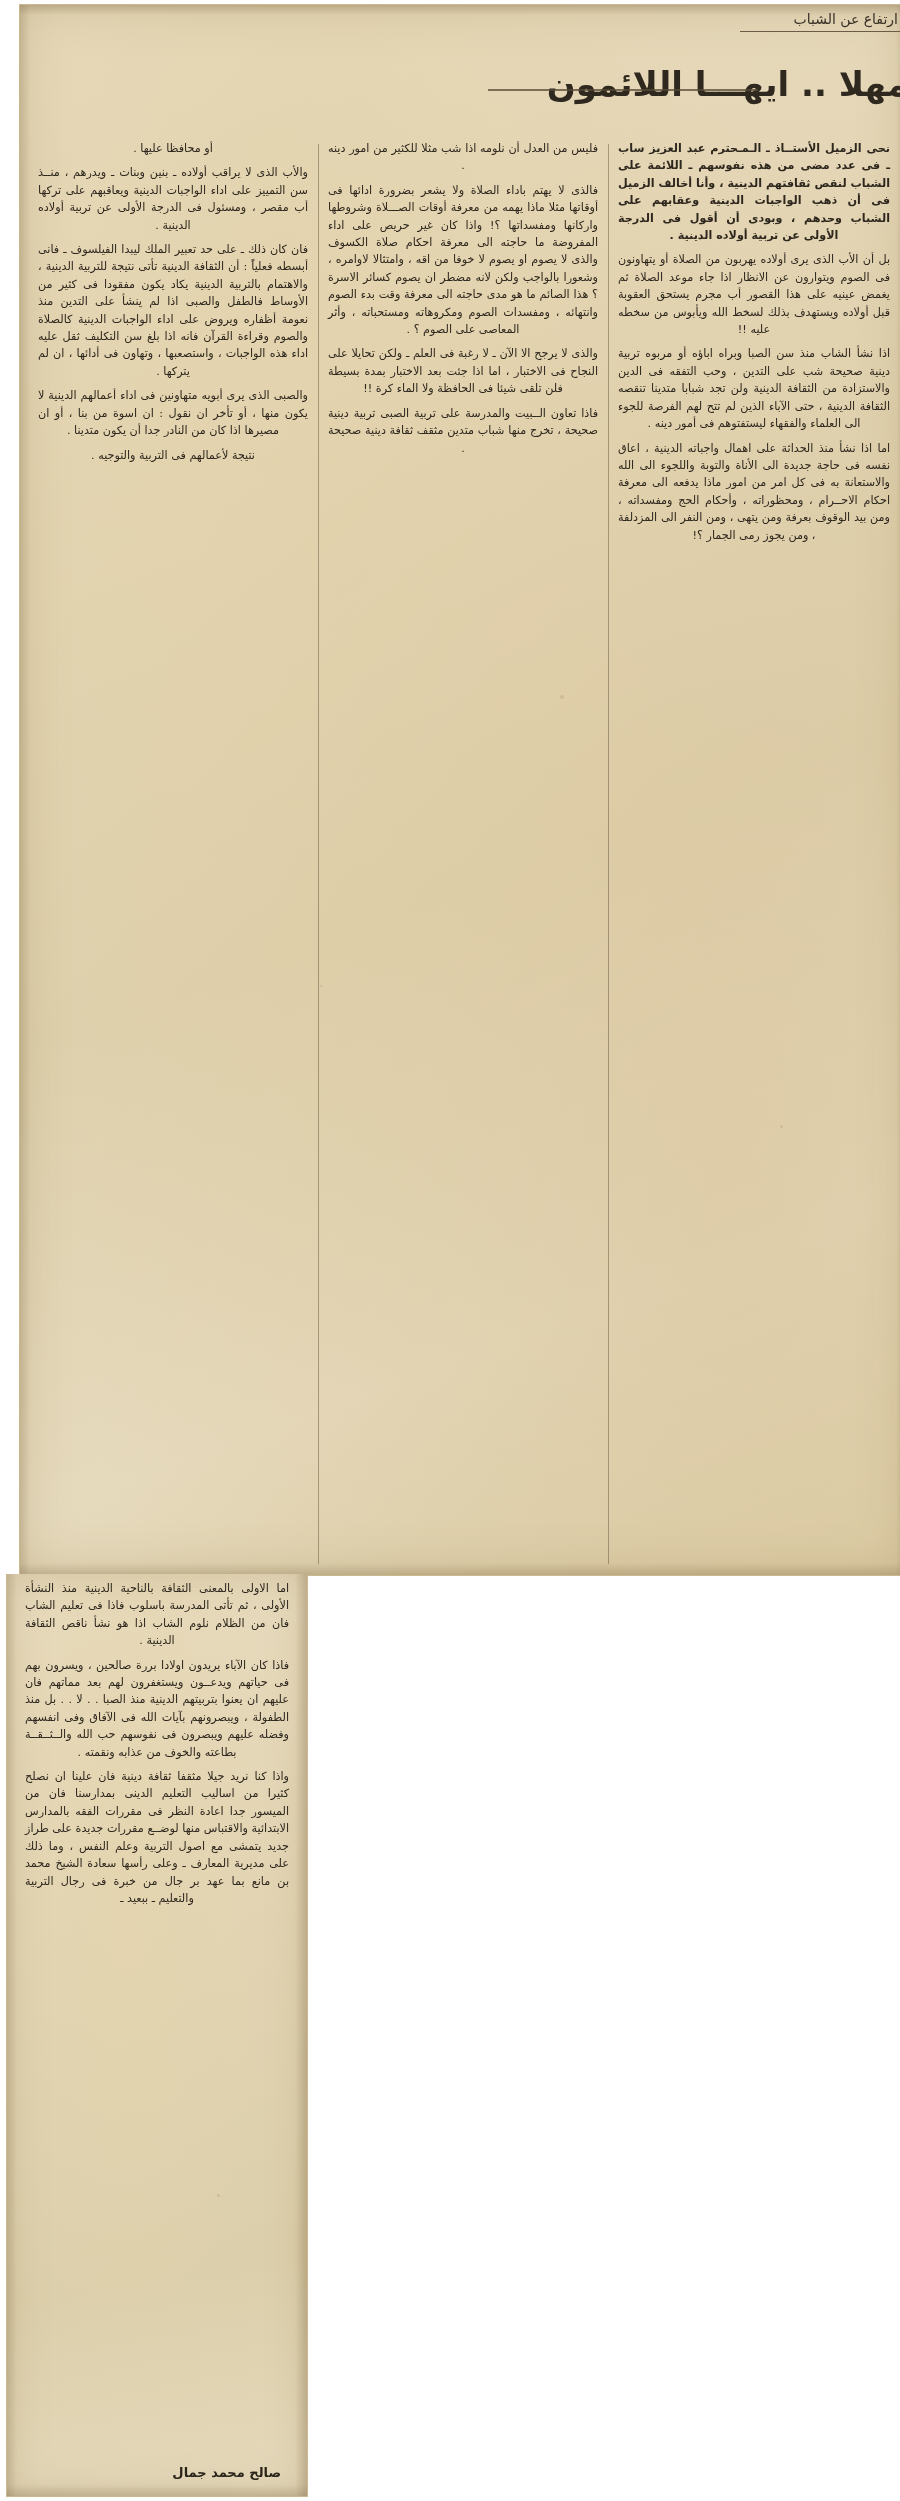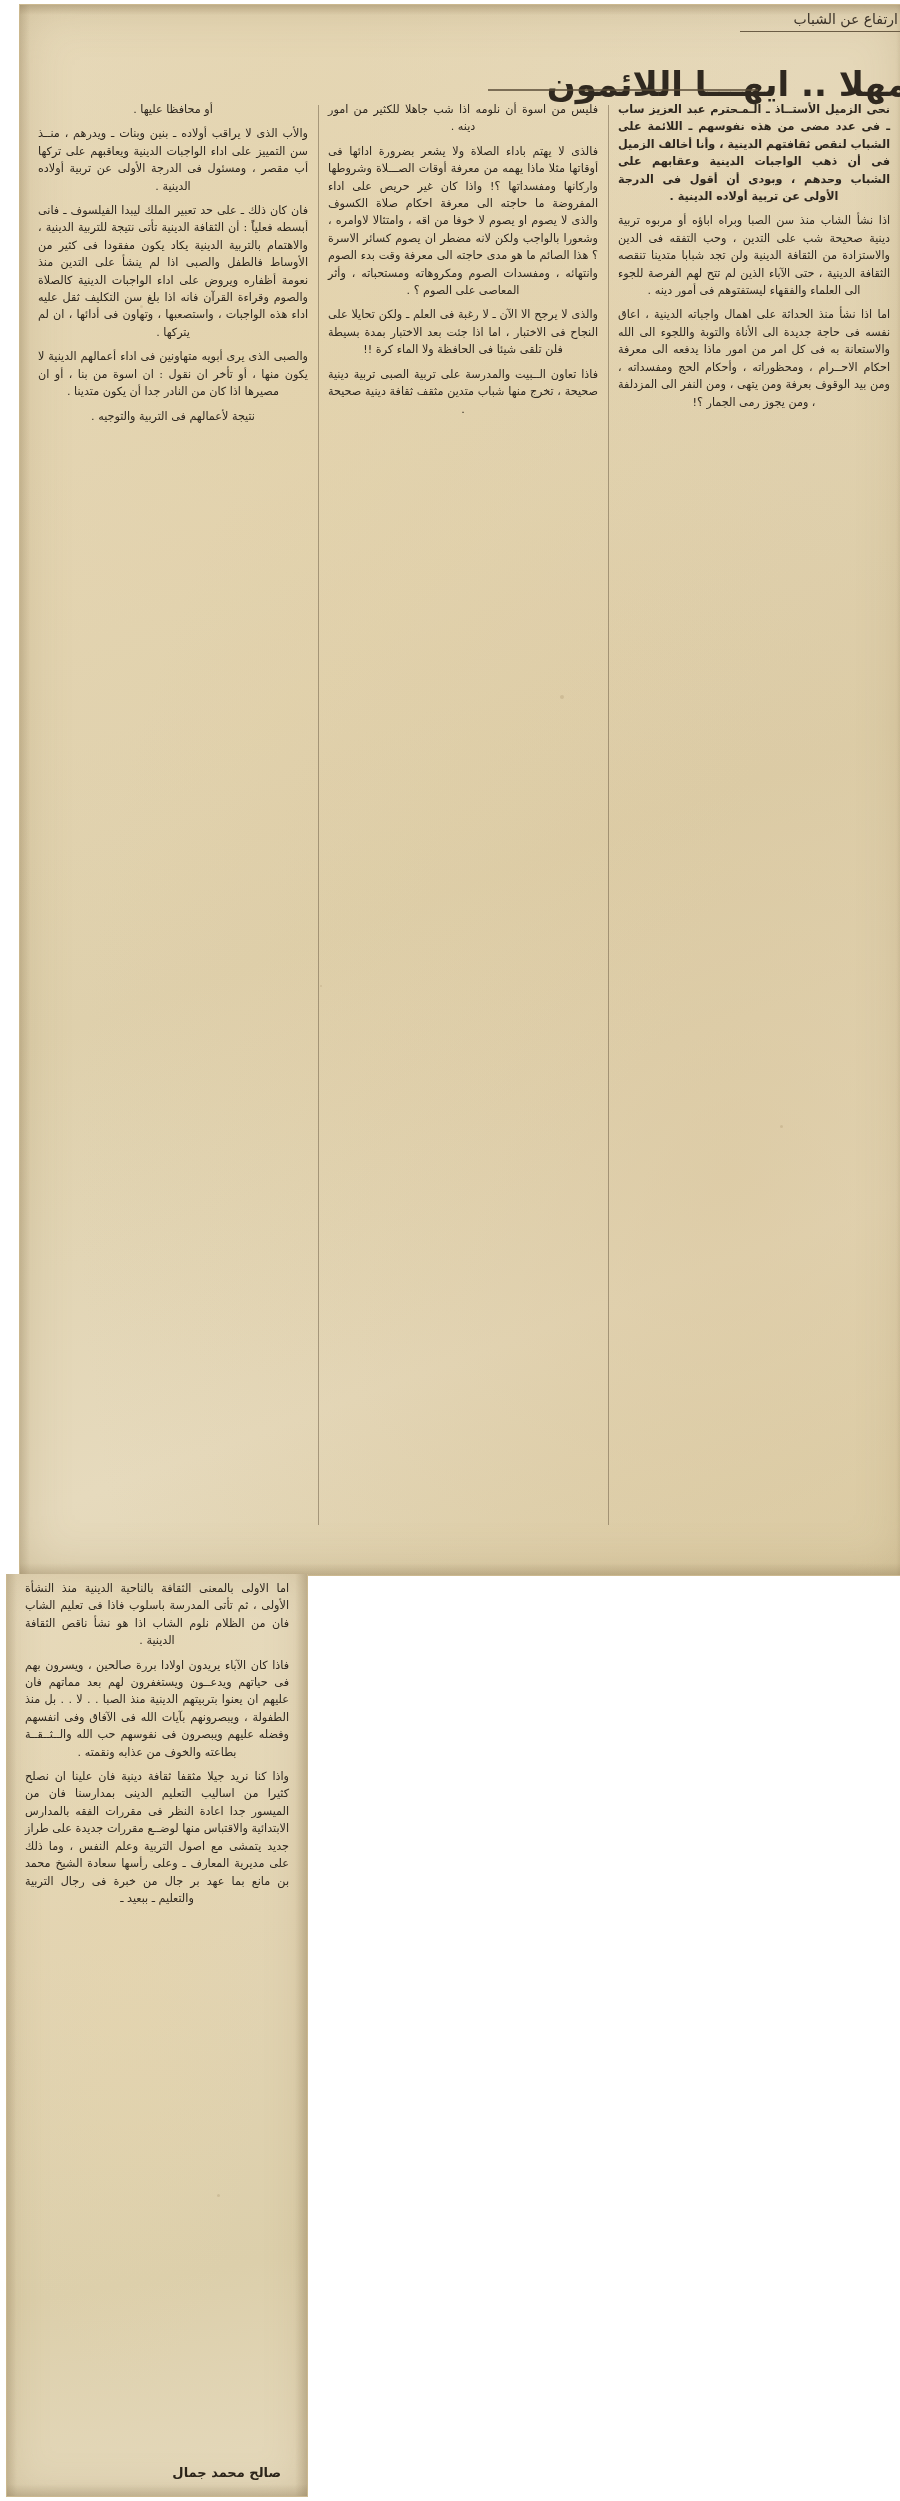--- a/index.html
+++ b/index.html
@@ -120,20 +120,21 @@
     position: relative;
     height: 100%;
     padding: 0 10px;
     box-sizing: border-box;
     font-size: 11.2px;
     line-height: 17.4px;
     color: #2e271e;
     text-align: justify;
     text-align-last: center;
     font-family: "DejaVu Sans", sans-serif;
+    margin-top: 39px;
   }
   .col.w1 { width: 292px; }
   .col.w2 { width: 290px; }
   .col.w3 { width: 290px; }
 
   .col::before {
     content: "";
     position: absolute;
     top: 4px;
     left: 0;
@@ -223,26 +224,27 @@
     <div id="kicker">ارتفاع عن الشباب</div>
     <div id="kicker-rule"></div>
 
     <h1 id="headline">مهلا .. ايهـــا اللائمون</h1>
     <div id="headline-underline"></div>
 
     <div id="columns">
 
       <div class="col w1">
         <p class="para lead">نحى الزميل الأستــاذ ـ الـمـحترم عبد العزيز ساب ـ فى عدد مضى من هذه نفوسهم ـ اللائمة على الشباب لنقص ثقافتهم الدينية ، وأنا أخالف الزميل فى أن ذهب الواجبات الدينية وعقابهم على الشباب وحدهم ، وبودى أن أقول فى الدرجة الأولى عن تربية أولاده الدينية .</p>
+        <p class="para">بل أن الأب الذى يرى أولاده يهربون من الصلاة أو يتهاونون فى الصوم ويتوارون عن الانظار اذا جاء موعد الصلاة ثم يغمض عينيه على هذا القصور أب مجرم يستحق العقوبة قبل أولاده ويستهدف بذلك لسخط الله ويأبوس من سخطه عليه !!</p>
         <p class="para">اذا نشأ الشاب منذ سن الصبا وبراه اباؤه أو مربوه تربية دينية صحيحة شب على التدين ، وحب التفقه فى الدين والاستزادة من الثقافة الدينية ولن تجد شبابا متدينا تنقصه الثقافة الدينية ، حتى الآباء الذين لم تتح لهم الفرصة للجوء الى العلماء والفقهاء ليستفتوهم فى أمور دينه .</p>
         <p class="para">اما اذا نشأ منذ الحداثة على اهمال واجباته الدينية ، اعاق نفسه فى حاجة جديدة الى الأناة والتوبة واللجوء الى الله والاستعانة به فى كل امر من امور ماذا يدفعه الى معرفة احكام الاحــرام ، ومحظوراته ، وأحكام الحج ومفسداته ، ومن بيد الوقوف بعرفة ومن يتهى ، ومن النفر الى المزدلفة ، ومن يجوز رمى الجمار ؟!</p>
       </div>
 
       <div class="col w2">
-        <p class="para">فليس من اسوة أن نلومه اذا شب جاهلا للكثير من امور دينه .</p>
+        <p class="para">فليس من العدل أن نلومه اذا شب مثلا للكثير من امور دينه .</p>
         <p class="para">فالذى لا يهتم باداء الصلاة ولا يشعر بضرورة ادائها فى أوقاتها مثلا ماذا يهمه من معرفة أوقات الصـــلاة وشروطها واركانها ومفسداتها ؟! واذا كان غير حريص على اداء المفروضة ما حاجته الى معرفة احكام صلاة الكسوف والذى لا يصوم او يصوم لا خوفا من اقه ، وامتثالا لاوامره ، وشعورا بالواجب ولكن لانه مضطر ان يصوم كسائر الاسرة ؟ هذا الصائم ما هو مدى حاجته الى معرفة وقت بدء الصوم وانتهائه ، ومفسدات الصوم ومكروهاته ومستحباته ، وأثر المعاصى على الصوم ؟ .</p>
         <p class="para">والذى لا يرجح الا الآن ـ لا رغبة فى العلم ـ ولكن تحايلا على النجاح فى الاختبار ، اما اذا جئت بعد الاختبار بمدة بسيطة فلن تلقى شيئا فى الحافظة ولا الماء كرة !!</p>
         <p class="para">فاذا تعاون الــبيت والمدرسة على تربية الصبى تربية دينية صحيحة ، تخرج منها شباب متدين مثقف ثقافة دينية صحيحة .</p>
       </div>
 
       <div class="col w3">
         <p class="para">أو محافظا عليها .</p>
         <p class="para">والأب الذى لا يراقب أولاده ـ بنين وبنات ـ ويدرهم ، منــذ سن التمييز على اداء الواجبات الدينية ويعاقبهم على تركها أب مقصر ، ومسئول فى الدرجة الأولى عن تربية أولاده الدينية .</p>
         <p class="para">فان كان ذلك ـ على حد تعبير الملك ليبدا الفيلسوف ـ فانى أبسطه فعلياً : أن الثقافة الدينية تأتى نتيجة للتربية الدينية ، والاهتمام بالتربية الدينية يكاد يكون مفقودا فى كثير من الأوساط فالطفل والصبى اذا لم ينشأ على التدين منذ نعومة أظفاره ويروض على اداء الواجبات الدينية كالصلاة والصوم وقراءة القرآن فانه اذا بلغ سن التكليف ثقل عليه اداء هذه الواجبات ، واستصعبها ، وتهاون فى أدائها ، ان لم يتركها .</p>
         <p class="para">والصبى الذى يرى أبويه متهاونين فى اداء أعمالهم الدينية لا يكون منها ، أو تأخر ان نقول : ان اسوة من بنا ، أو ان مصيرها اذا كان من النادر جدا أن يكون متدينا .</p>

